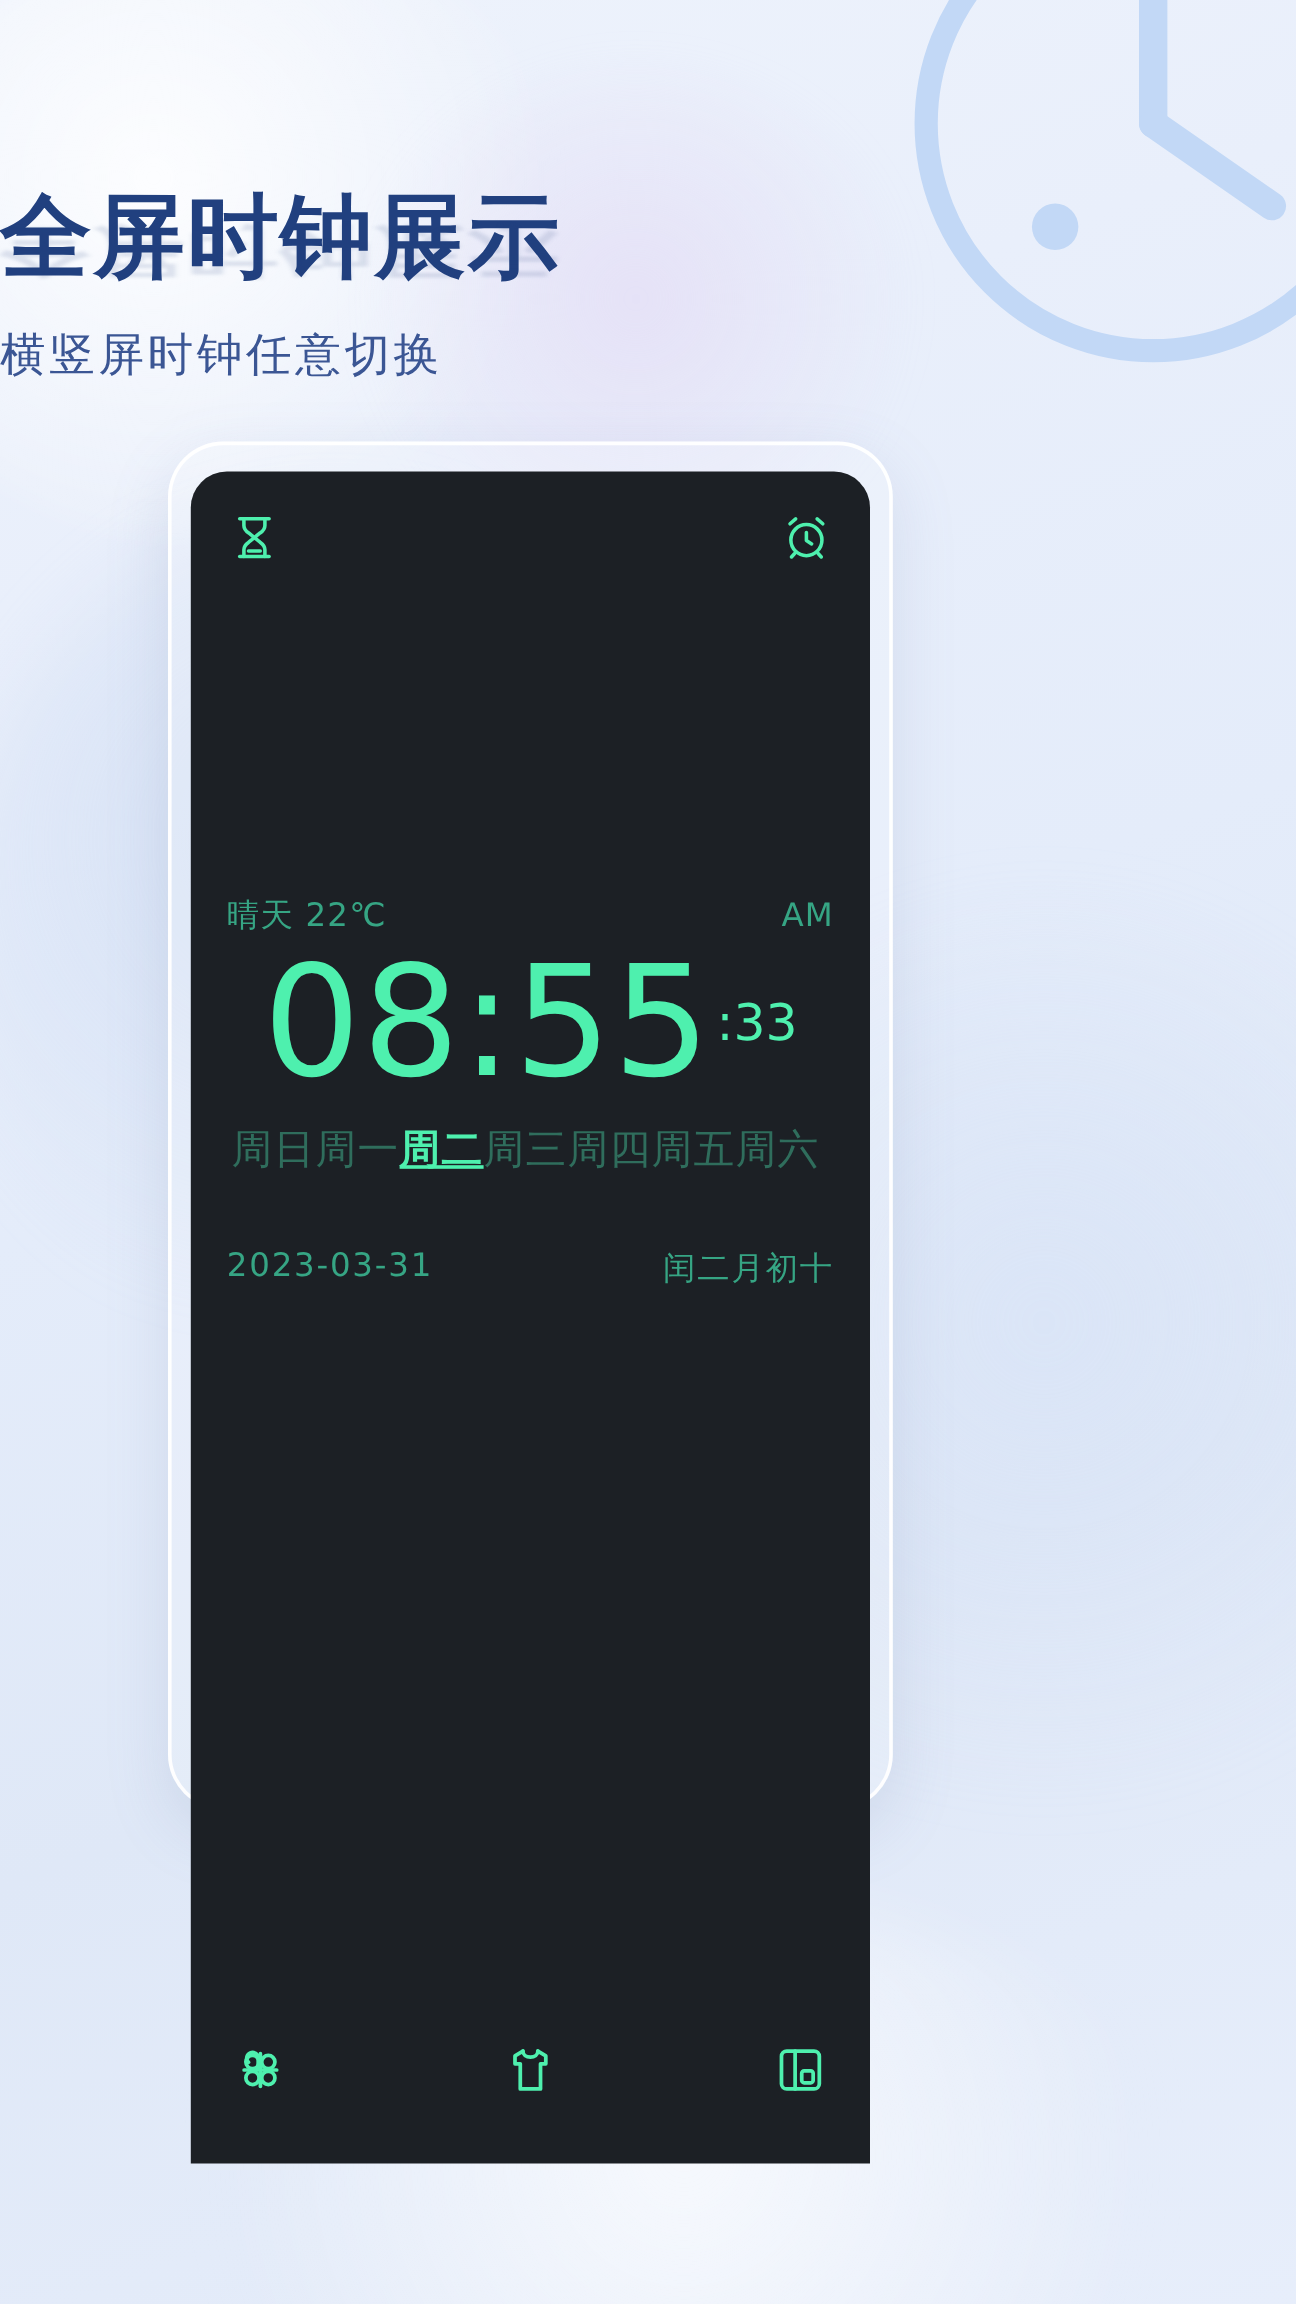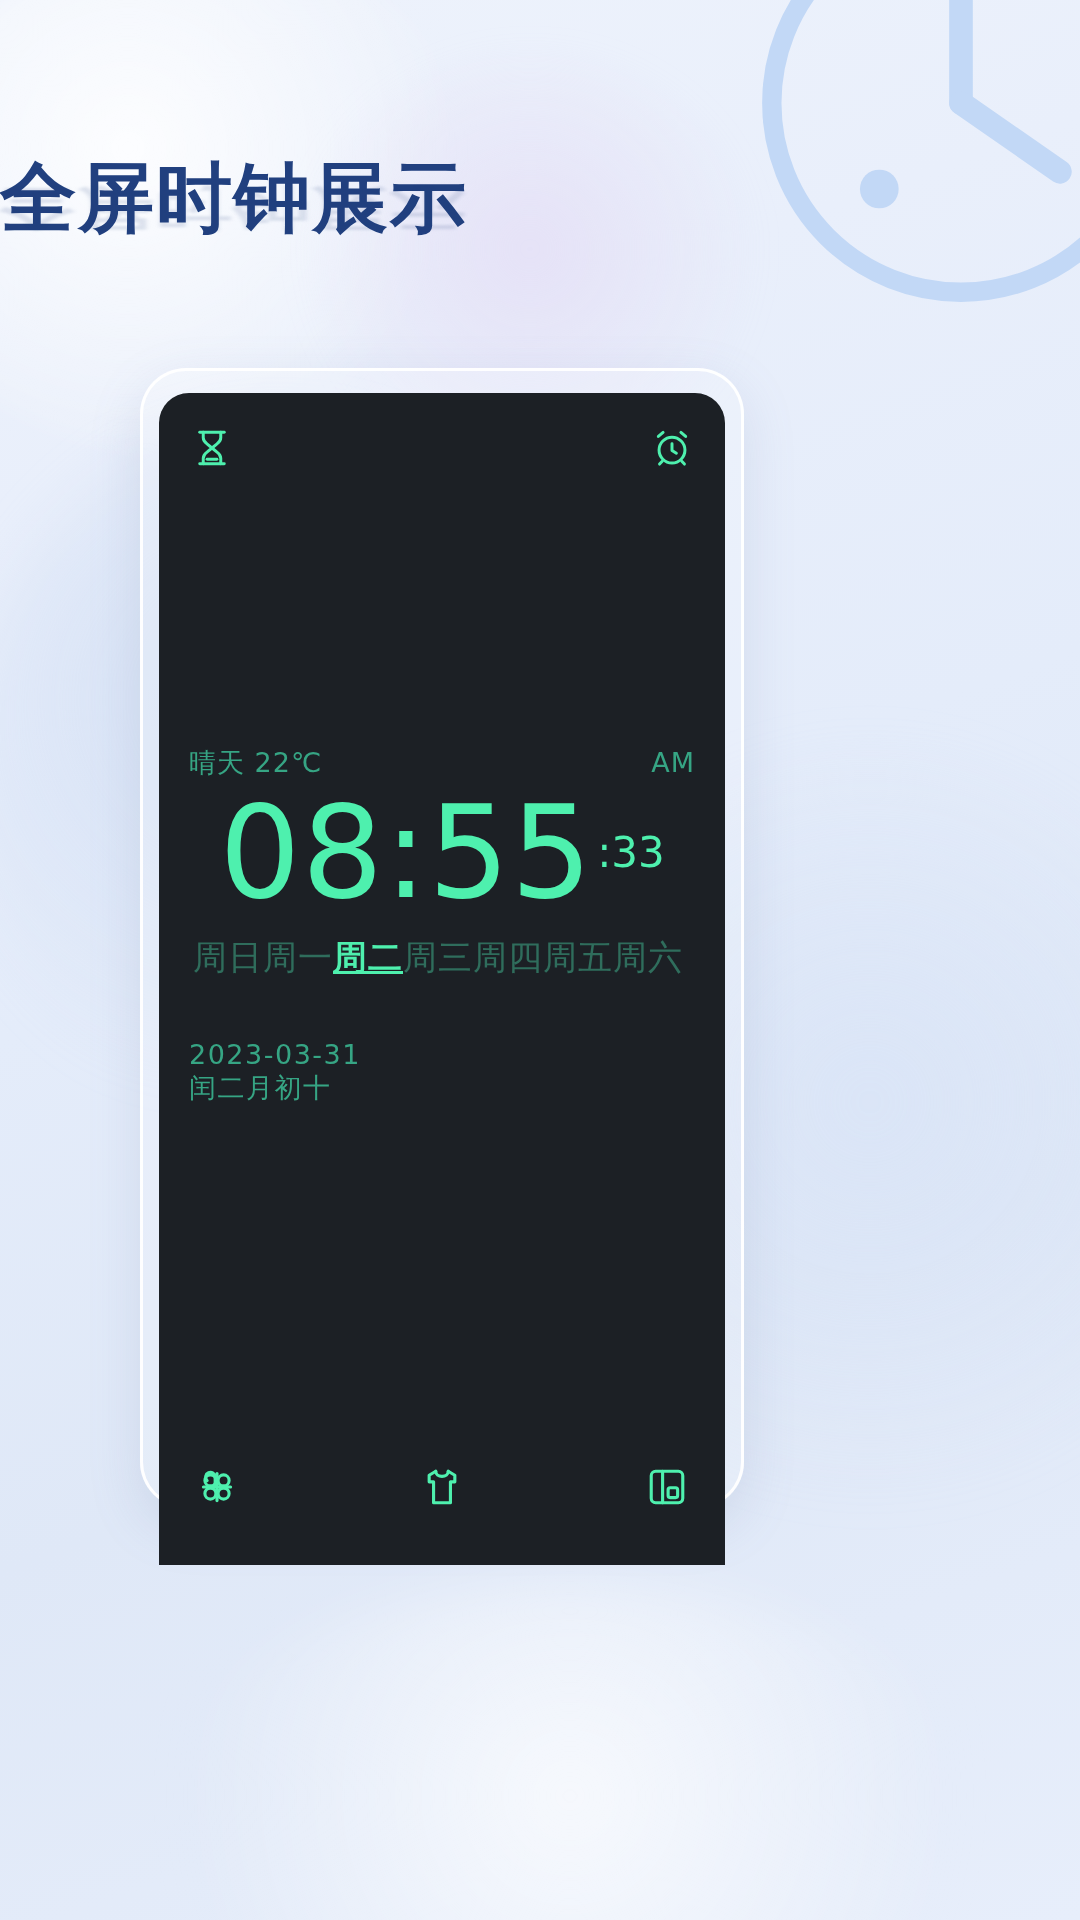--- a/index.html
+++ b/index.html
@@ -98,21 +98,21 @@
     border-radius: 46px;
     border: 3px solid rgba(255,255,255,0.95);
     background: rgba(255,255,255,0.18);
     padding: 22px 16px 0 16px;
     box-shadow: 0 18px 52px rgba(120,140,180,0.18);
     z-index: 6;
   }
   .phone-screen {
     position: relative;
     width: 100%;
-    height: 1172px;
+    height: 1410px;
     border-radius: 30px 30px 0 0;
     background: #1c2025;
     overflow: hidden;
   }
 
   
   .screen-top {
     position: absolute;
     left: 0; right: 0; top: 34px;
     display: flex;
@@ -169,21 +169,20 @@
   .weekday { color: #2f6d5c; }
   .weekday.active { color: #4ef0ae; font-weight: 700; text-decoration: underline; }
   .date-row {
     margin-top: 58px;
     display: flex;
     justify-content: space-between;
     font-size: 27px;
     color: #36a584;
     letter-spacing: 1.5px;
     font-family: "DejaVu Sans", "Liberation Sans", sans-serif;
-    flex-direction: column;
   }
 
   
   .screen-bottom {
     position: absolute;
     left: 0; right: 0; bottom: 56px;
     display: flex;
     justify-content: space-between;
     padding: 0 36px;
   }
@@ -208,20 +207,21 @@
     <path d="M100 100 L146 132" stroke="#c2d8f6" stroke-width="11" stroke-linecap="round"></path>
     <circle cx="62" cy="140" r="9" fill="#c2d8f6"></circle>
   </svg>
 </div>
 
 <div class="headline-wrap">
   <div style="position:relative;">
     <div class="headline">全屏时钟展示</div>
     <div class="headline-ghost">全屏时钟展示</div>
   </div>
+  <div class="subheadline">横竖屏时钟任意切换</div>
 </div>
 
 <div class="phone-frame">
   <div class="phone-screen">
 
     <div class="screen-top">
       <span class="icon-btn">
         <svg viewBox="0 0 24 24" fill="none" stroke="#4ef0ae" stroke-width="1.7" stroke-linecap="round" stroke-linejoin="round">
           <path d="M5 3h14"></path>
           <path d="M5 21h14"></path>

